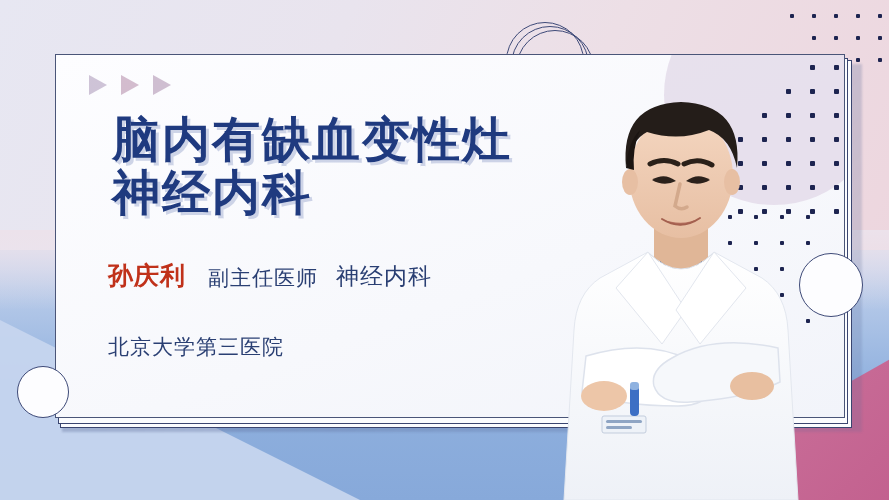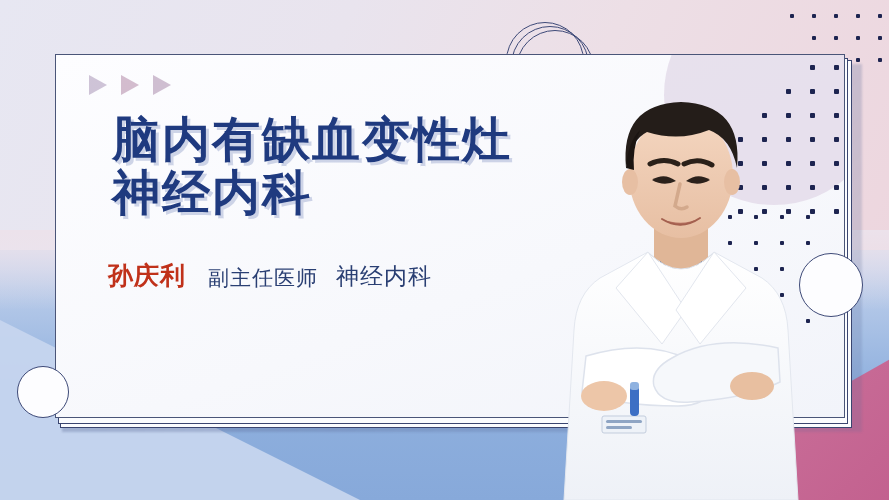--- a/index.html
+++ b/index.html
@@ -182,20 +182,21 @@
   <div class="title">
     <div>脑内有缺血变性灶</div>
     <div>神经内科</div>
   </div>
 
   <div class="credit">
     <span class="doc-name">孙庆利</span>
     <span class="doc-role">副主任医师</span>
     <span class="doc-dept">神经内科</span>
   </div>
+  <div class="hospital">北京大学第三医院</div>
 
   <div class="doctor">
     <svg class="doc-svg" viewBox="0 0 250 444" preserveAspectRatio="xMidYMax meet">
       <defs>
         <linearGradient id="coat" x1="0" y1="0" x2="0" y2="1">
           <stop offset="0" stop-color="#ffffff"></stop>
             <stop offset="1" stop-color="#eef1f7"></stop>
         </linearGradient>
         <linearGradient id="skin" x1="0" y1="0" x2="0" y2="1">
           <stop offset="0" stop-color="#f4d6c0"></stop>

